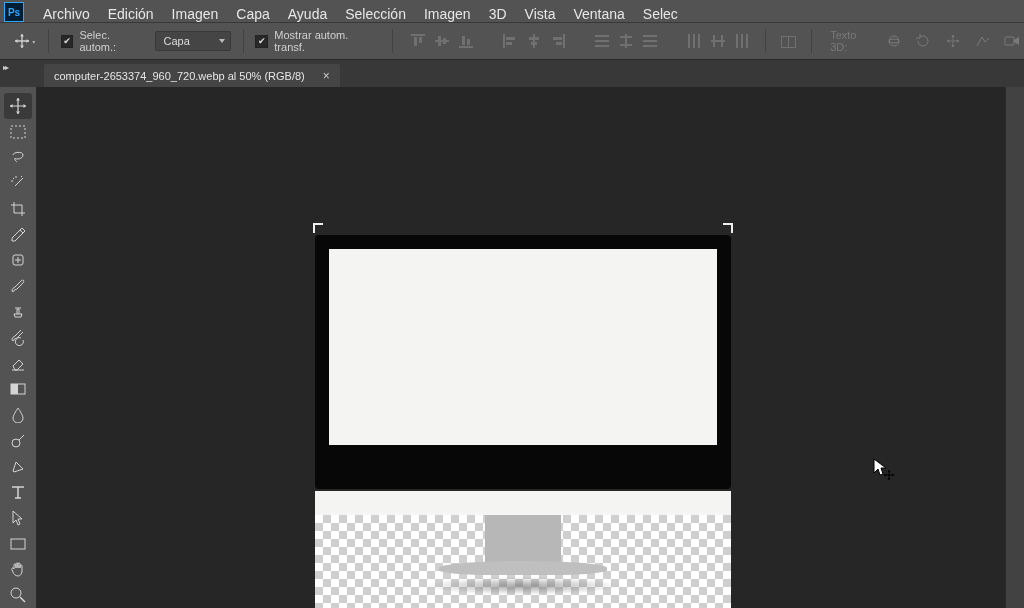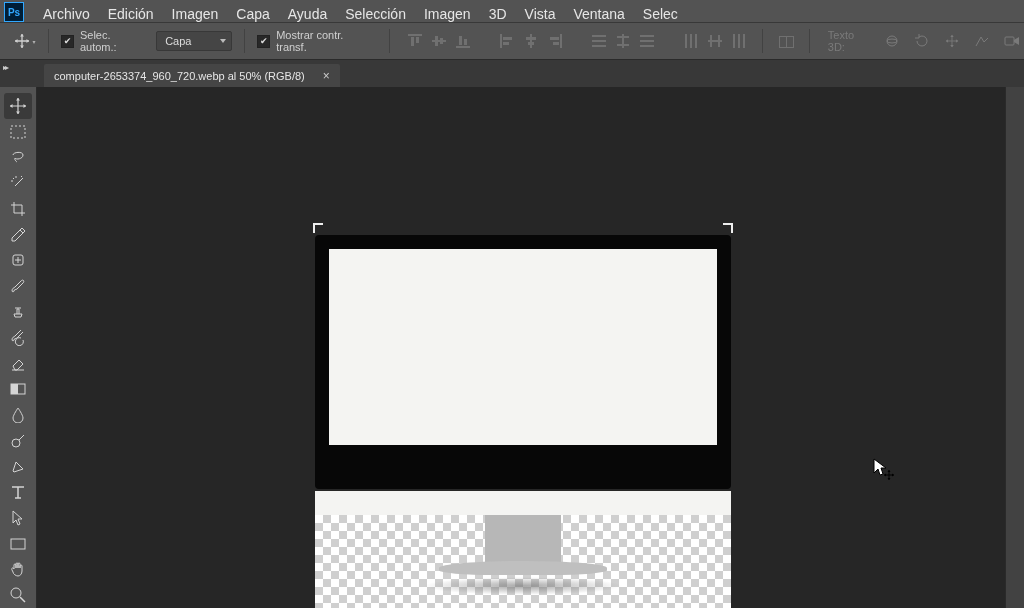--- a/index.html
+++ b/index.html
@@ -104,21 +104,21 @@
         <path d="M8 1l-2 2.5h4zM8 15l-2-2.5h4zM1 8l2.5-2v4zM15 8l-2.5-2v4z" fill="#d0d0d0"></path>
       </svg>
     <span class="dd">▾</span>
   </div>
   <div class="vsep"></div>
   <div class="chk">✔</div>
   <span class="opt-label">Selec. autom.:</span>
   <div class="dropdown">Capa</div>
   <div class="vsep"></div>
   <div class="chk">✔</div>
-  <span class="opt-label">Mostrar contr. transf.</span>
+  <span class="opt-label">Mostrar autom. transf.</span>
   <div class="vsep"></div>
 
   <div class="align-group">
     <div class="align-btn disabled">
         <div class="al">
           <div class="bar" style="top:0;left:0;width:14px;height:2px"></div>
           <div class="bar" style="top:3px;left:3px;width:3px;height:9px"></div>
           <div class="bar" style="top:3px;left:8px;width:3px;height:6px"></div>
         </div>
       </div>

